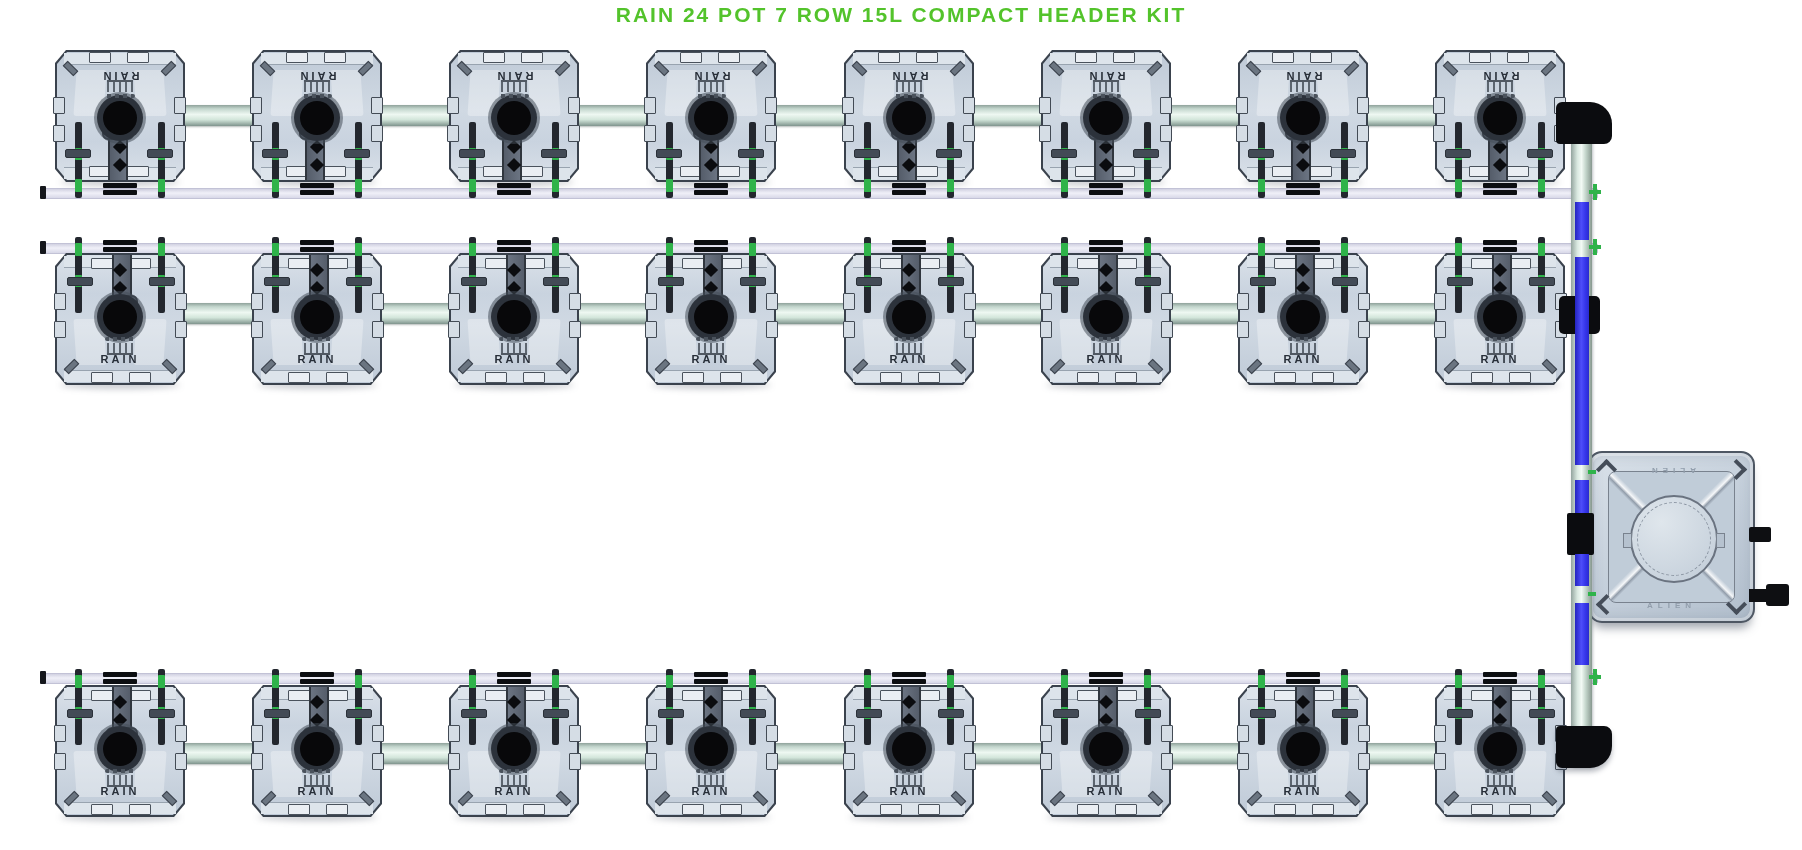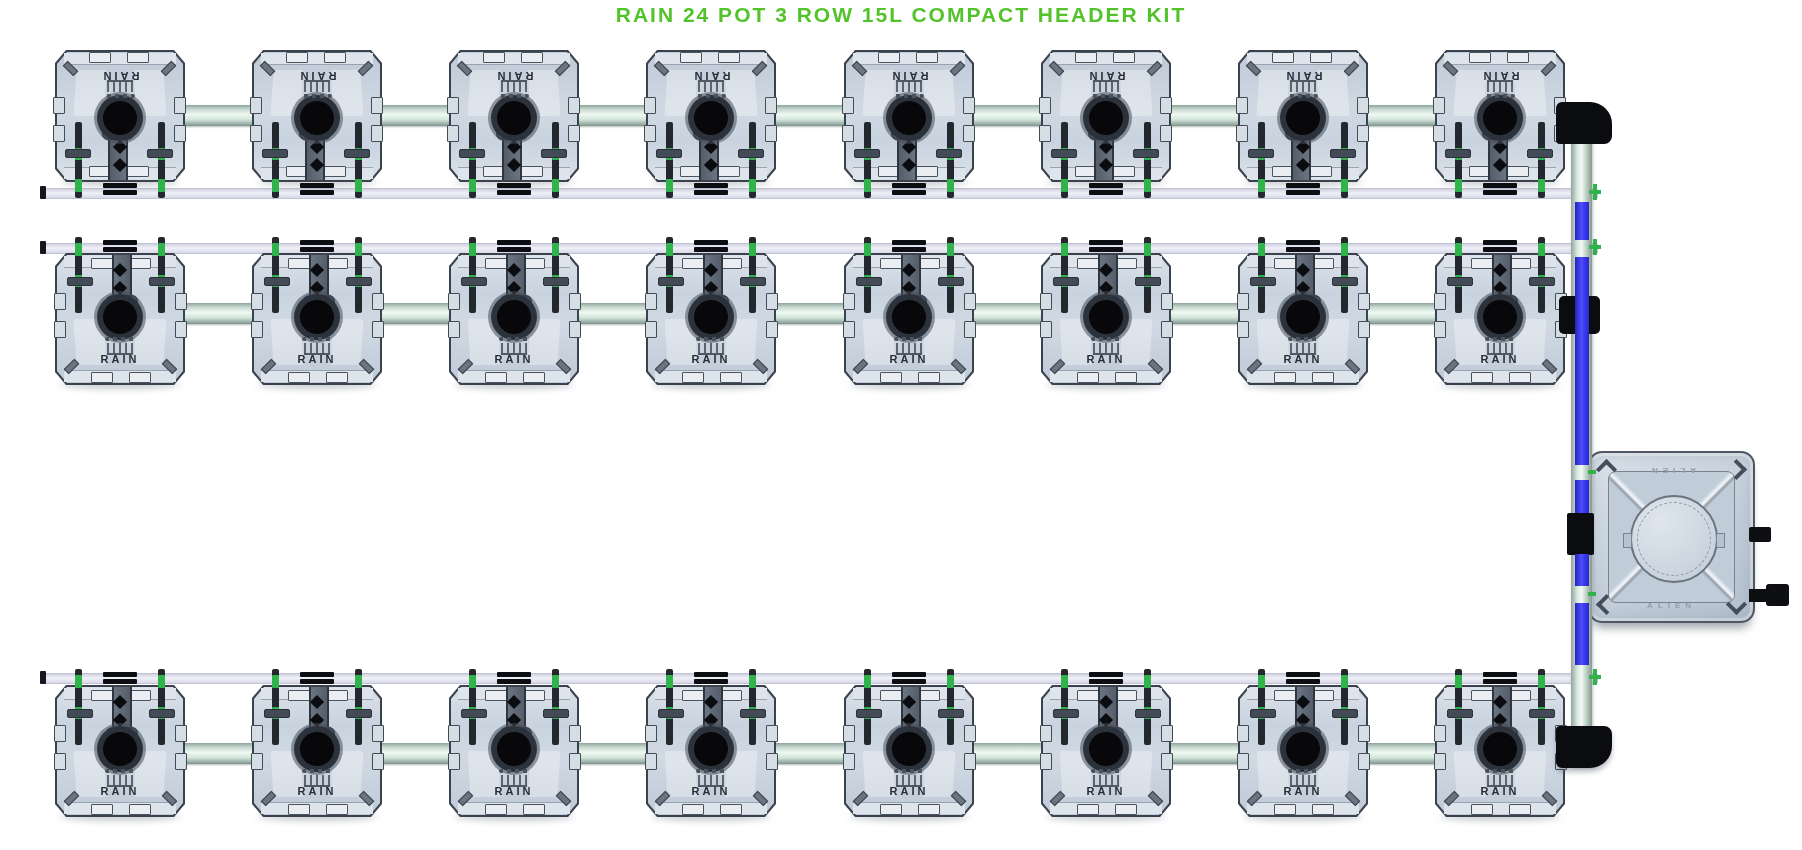--- a/index.html
+++ b/index.html
@@ -111,21 +111,21 @@
   .p-grid{position:absolute;left:52px;top:90px;width:26px;height:10px;border-bottom:2px solid #3c434d;
     background:repeating-linear-gradient(90deg,#4a525c 0 2px,transparent 2px 6px);opacity:.85;}
   .p-label{position:absolute;left:0;top:100px;width:100%;text-align:center;
     font-size:11px;font-weight:bold;letter-spacing:3px;color:#272e38;}
 </style>
 </head>
 <body>
 
 <div class="stage">
 
-  <div class="title" style="color: rgb(83, 195, 43);">RAIN 24 POT 3 ROW 15L COMPACT HEADER KIT</div>
+  <div class="title" style="color: rgb(83, 195, 43);">RAIN 24 POT 7 ROW 15L COMPACT HEADER KIT</div>
 
   <div class="feed-pipe" style="left:90px;top:105px;width:1495px;"></div>
   <div class="feed-pipe" style="left:90px;top:303px;width:1485px;"></div>
   <div class="feed-pipe" style="left:90px;top:743px;width:1495px;"></div>
 
   <div class="return-pipe" style="left:42px;top:188px;width:1554px;"></div>
   <div class="return-pipe" style="left:42px;top:243px;width:1554px;"></div>
   <div class="return-pipe" style="left:42px;top:673px;width:1554px;"></div>
   <div class="return-cap" style="left:40px;top:186px;"></div>
   <div class="return-cap" style="left:40px;top:241px;"></div>

